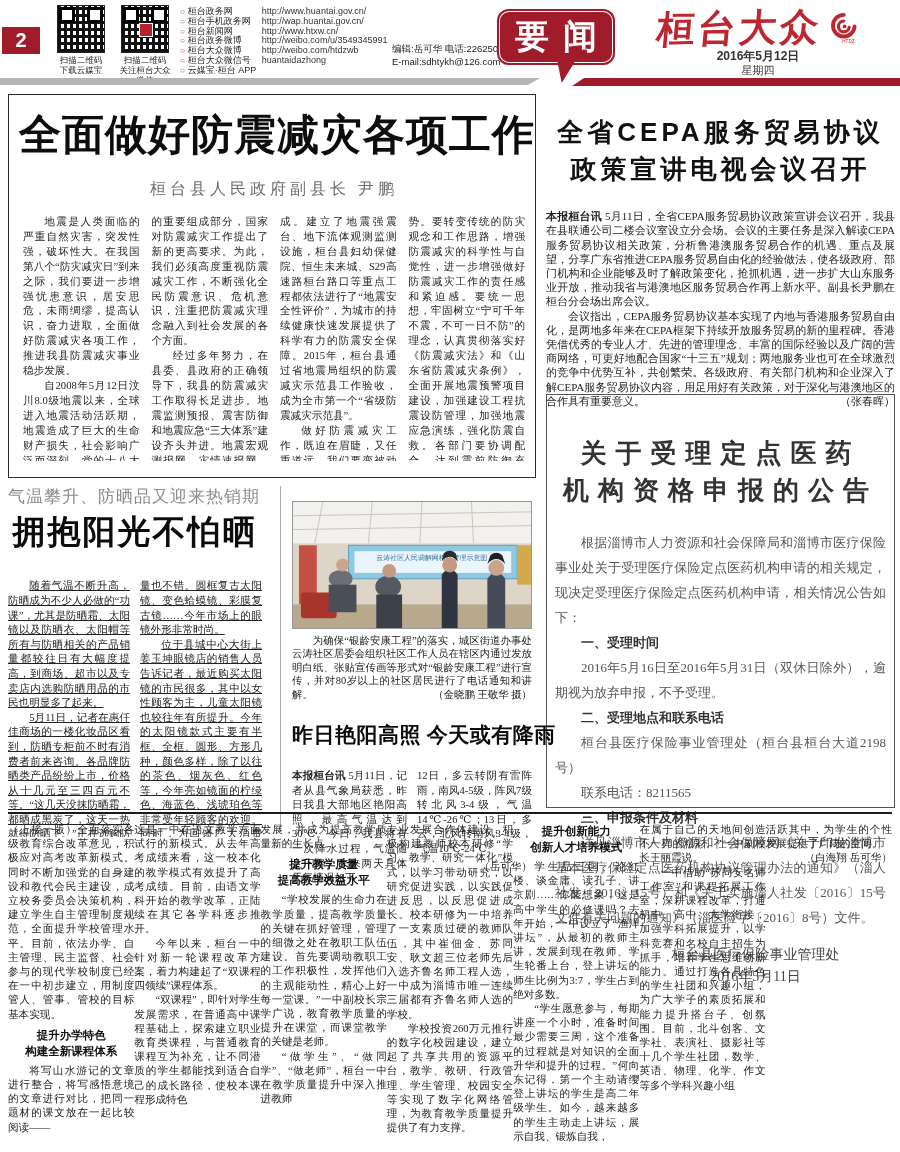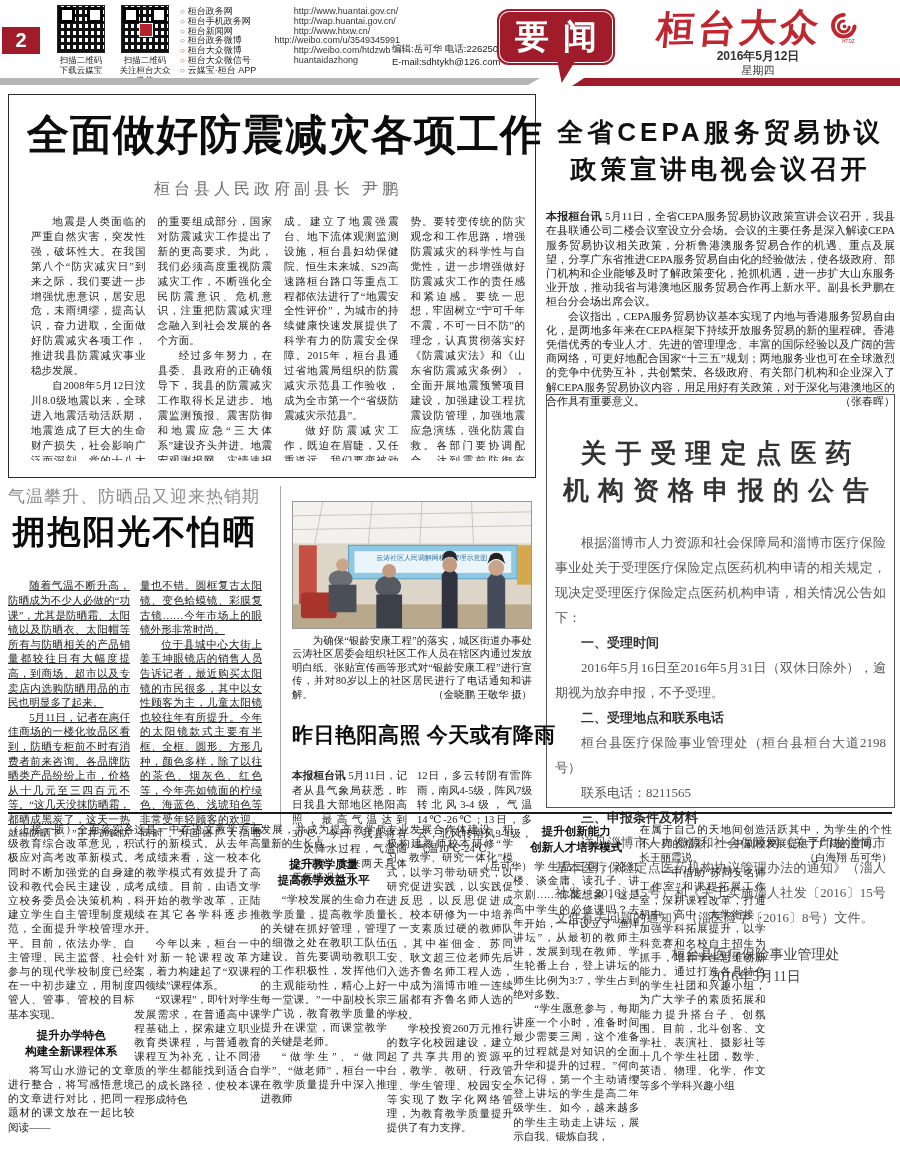--- a/index.html
+++ b/index.html
@@ -17,40 +17,40 @@
                 repeating-linear-gradient(0deg,#111 0 3px,#fff 3px 7px);}
   .qr-box::before,.qr-box::after{content:"";position:absolute;width:10px;height:10px;
      background:#fff;border:3px solid #000;top:1px;}
   .qr-box::before{left:1px;} .qr-box::after{right:1px;}
   .qr-center{position:absolute;left:17px;top:17px;width:12px;height:12px;background:#b5242c;border:1px solid #fff;}
   .qrcap{font:8.5px/10px "Liberation Sans",sans-serif;color:#222;margin-top:2px;white-space:pre-line;}
   .links{position:absolute;left:180px;top:7px;width:220px;font:9px/9.8px "Liberation Sans",sans-serif;color:#1d1d1d;}
   .lrow{display:flex;white-space:nowrap;}
   .lrow .bullet{color:#a8403e;margin-right:3px;font-size:8px;}
   .lrow .lname{width:74px;}
-  .lrow .lurl{color:#333;margin-left:32px;}
+  .lrow .lurl{color:#333;}
   .editor{position:absolute;left:392px;top:42px;font:9.5px/13px "Liberation Sans",sans-serif;color:#222;white-space:nowrap;}
   .badge{position:absolute;left:497px;top:9px;width:118px;height:56px;background:#a01c2a;border-radius:12px;
          box-shadow:inset 0 0 0 2px #a01c2a, inset 0 0 0 3px #fff;}
   .badge span{display:block;text-align:center;color:#fff;font:900 34px/56px "Liberation Serif",serif;letter-spacing:14px;text-indent:14px;}
   .badge-tail{position:absolute;left:555px;top:61px;width:0;height:0;border-left:9px solid transparent;
          border-right:9px solid transparent;border-top:22px solid #a01c2a;transform:skewX(-12deg);}
   .brand{position:absolute;left:648px;top:8px;width:220px;text-align:center;}
   .brand-line{display:flex;align-items:center;justify-content:center;gap:6px;}
   .brand-name{color:#bf2730;font:900 38px/40px "Liberation Serif",serif;letter-spacing:3px;transform:skewX(-6deg) rotate(-1deg);}
   .brand-logo{width:32px;height:34px;}
   .brand-date{font:bold 12px/15px "Liberation Sans",sans-serif;color:#333;margin-top:1px;}
   .brand-week{font:11px/13px "Liberation Sans",sans-serif;color:#333;}
   .bar-gray{position:absolute;left:0;top:78px;width:540px;height:7px;background:#b5b5b5;
             clip-path:polygon(0 0,100% 0,calc(100% - 12px) 100%,0 100%);}
   .bar-red{position:absolute;left:572px;top:78px;width:328px;height:8px;background:#a01c2a;
            clip-path:polygon(12px 0,100% 0,100% 100%,0 100%);}
   
   .main-article{position:absolute;left:8px;top:94px;width:528px;height:384px;border:1px solid #2b2b2b;
-                padding:0 0 0 12px;box-sizing:border-box;}
+                padding:0 0 0 4px;box-sizing:border-box;}
   .main-headline{margin:14px 6px 0;text-align:center;font:900 42px/52px "Liberation Serif",serif;
                  color:#0d0d0d;letter-spacing:1px;white-space:nowrap;}
   .main-byline{text-align:center;font:16px/20px "Liberation Serif",serif;color:#6e6e6e;letter-spacing:4px;margin-top:18px;}
   .main-cols{display:flex;gap:12px;margin:16px 10px 0;height:246px;overflow:hidden;}
   .col{flex:1;text-align:justify;font-size:10.6px;line-height:14.9px;color:#222;}
   .col p{margin:0;}
   .ind{text-indent:2em;}
   
   .cepa{position:absolute;left:546px;top:92px;width:349px;}
   .cepa-title{text-align:center;font:bold 26px/37px "Liberation Sans",sans-serif;color:#111;letter-spacing:4px;white-space:nowrap;}

